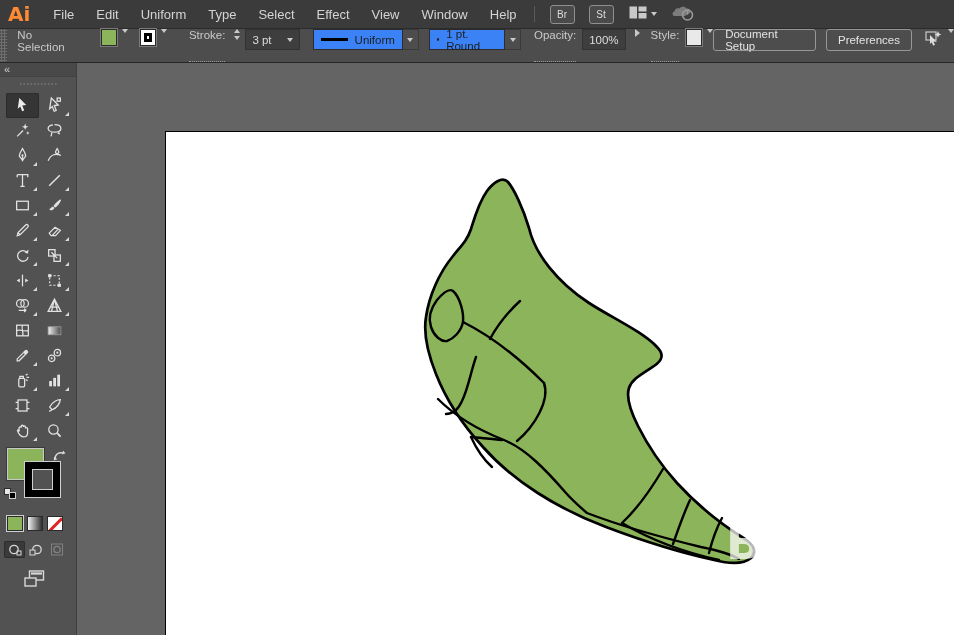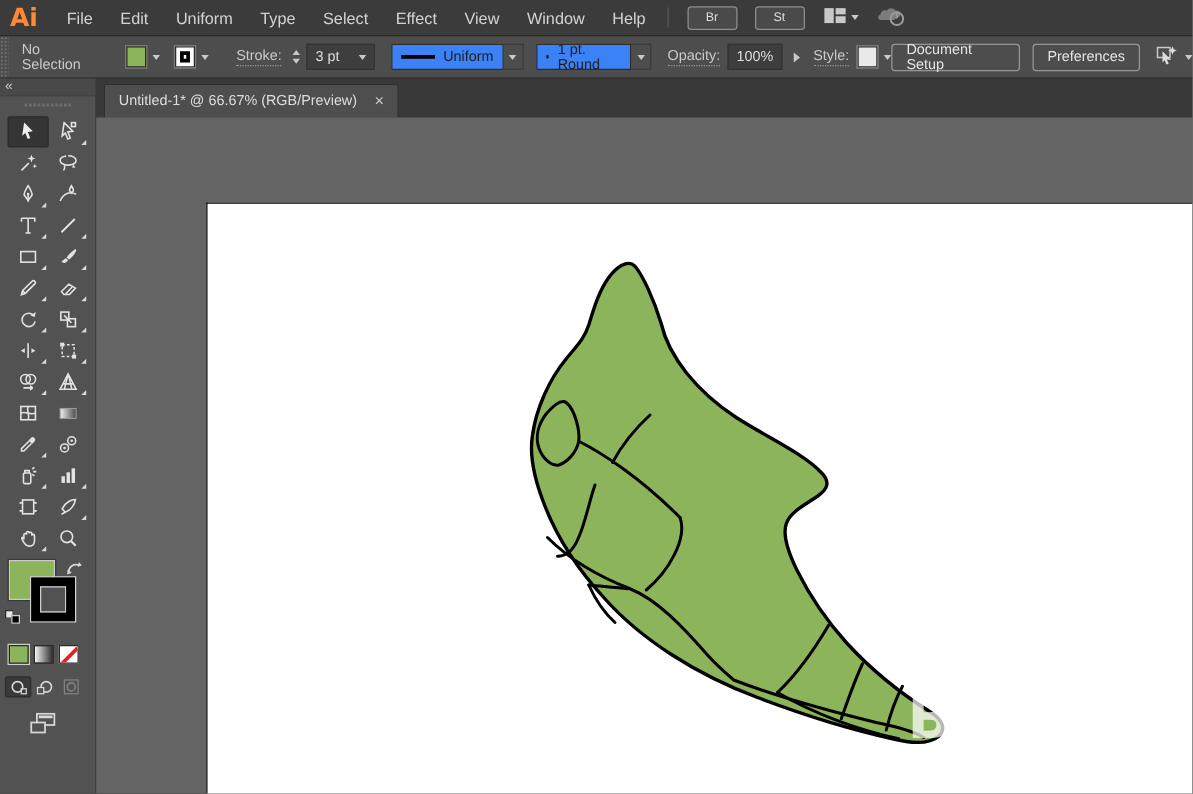--- a/index.html
+++ b/index.html
@@ -6,30 +6,30 @@
   html,body { width:954px; height:635px; overflow:hidden; background:#3b3b3b;
     font-family:"Liberation Sans", sans-serif; -webkit-font-smoothing:antialiased; }
 
   
   .menu-bar { height:28px; background:#3b3b3b; display:flex; align-items:center;
     color:#d4d4d4; font-size:13px; }
   .ai-logo { color:#ff8a33; font-weight:bold; font-size:20px; margin:0 12px 0 8px;
     font-family:"DejaVu Sans", sans-serif; }
   .menu-item { padding:0 11px; cursor:default; }
   .mb-sep { width:1px; height:16px; background:#5a5a5a; margin:0 8px 0 6px; }
-  .icon-btn { width:40px; height:19px; border:1px solid #8f8f8f; border-radius:3px;
+  .icon-btn { width:25px; height:19px; border:1px solid #8f8f8f; border-radius:3px;
     font-size:10px; color:#ddd; display:flex; align-items:center; justify-content:center;
     margin:0 7px; background:#4a4a4a; }
   .chev { width:0; height:0; border-left:3.5px solid transparent; border-right:3.5px solid transparent;
     border-top:4px solid #c9c9c9; display:inline-block; }
   .menu-right { display:flex; align-items:center; }
 
   
   .control-bar { height:35px; background:#4d4d4d; border-top:1px solid #2b2b2b;
-    border-bottom:1px solid #272727; display:flex; align-items:center; font-size:11.5px; color:#c9c9c9; }
+    border-bottom:1px solid #272727; display:flex; font-size:11.5px; color:#c9c9c9; }
   .grip { width:8px; align-self:stretch; margin-right:2px;
     background-image:radial-gradient(#6e6e6e 1px, transparent 1.2px); background-size:3px 3px; }
   .link-label { border-bottom:1px dotted #9a9a9a; padding-bottom:1px; }
   .cswatch { width:17px; height:17px; border:1px solid #2b2b2b; box-shadow:0 0 0 1px #7a7a7a; }
   .cswatch.fill { background:#8CB45A; }
   .cswatch.strokeq { background:#fff; position:relative; }
   .cswatch.strokeq::after { content:''; position:absolute; inset:3px; border:3px solid #000; }
   .cswatch.stylew { background:#e9e9e9; }
   .spinner { display:flex; flex-direction:column; gap:3px; align-items:center; }
   .spup { width:0;height:0;border-left:3.5px solid transparent;border-right:3.5px solid transparent;border-bottom:4px solid #c9c9c9; }
@@ -480,26 +480,20 @@
     <div class="screen-mode">
       <svg width="24" height="18" viewBox="0 0 24 18">
         <rect x="5.5" y="1" width="14" height="9" fill="none" stroke="#d8d8d8" stroke-width="1.4"></rect>
         <rect x="1" y="8" width="11" height="8" fill="#525252" stroke="#d8d8d8" stroke-width="1.4"></rect>
         <path d="M7 3.5 h11" stroke="#d8d8d8" stroke-width="2.2"></path>
       </svg>
     </div>
   </div>
 
   <div class="document-area">
-    <div class="tab-strip">
-      <div class="tab">
-        <span>Untitled-1* @ 66.67% (RGB/Preview)</span>
-        <span class="tab-close">×</span>
-      </div>
-    </div>
     <div class="pasteboard">
       <div class="artboard">
         <svg class="drawing-svg" width="791" height="475" viewBox="165 162 791 475">
 
           <path d="M 507 212
                    C 513 219 522 238 528 258
                    C 534 284 556 312 588 333
                    C 613 349 642 362 656 377
                    C 663 384 662 390 653 396
                    C 641 404 631 409 628 418

